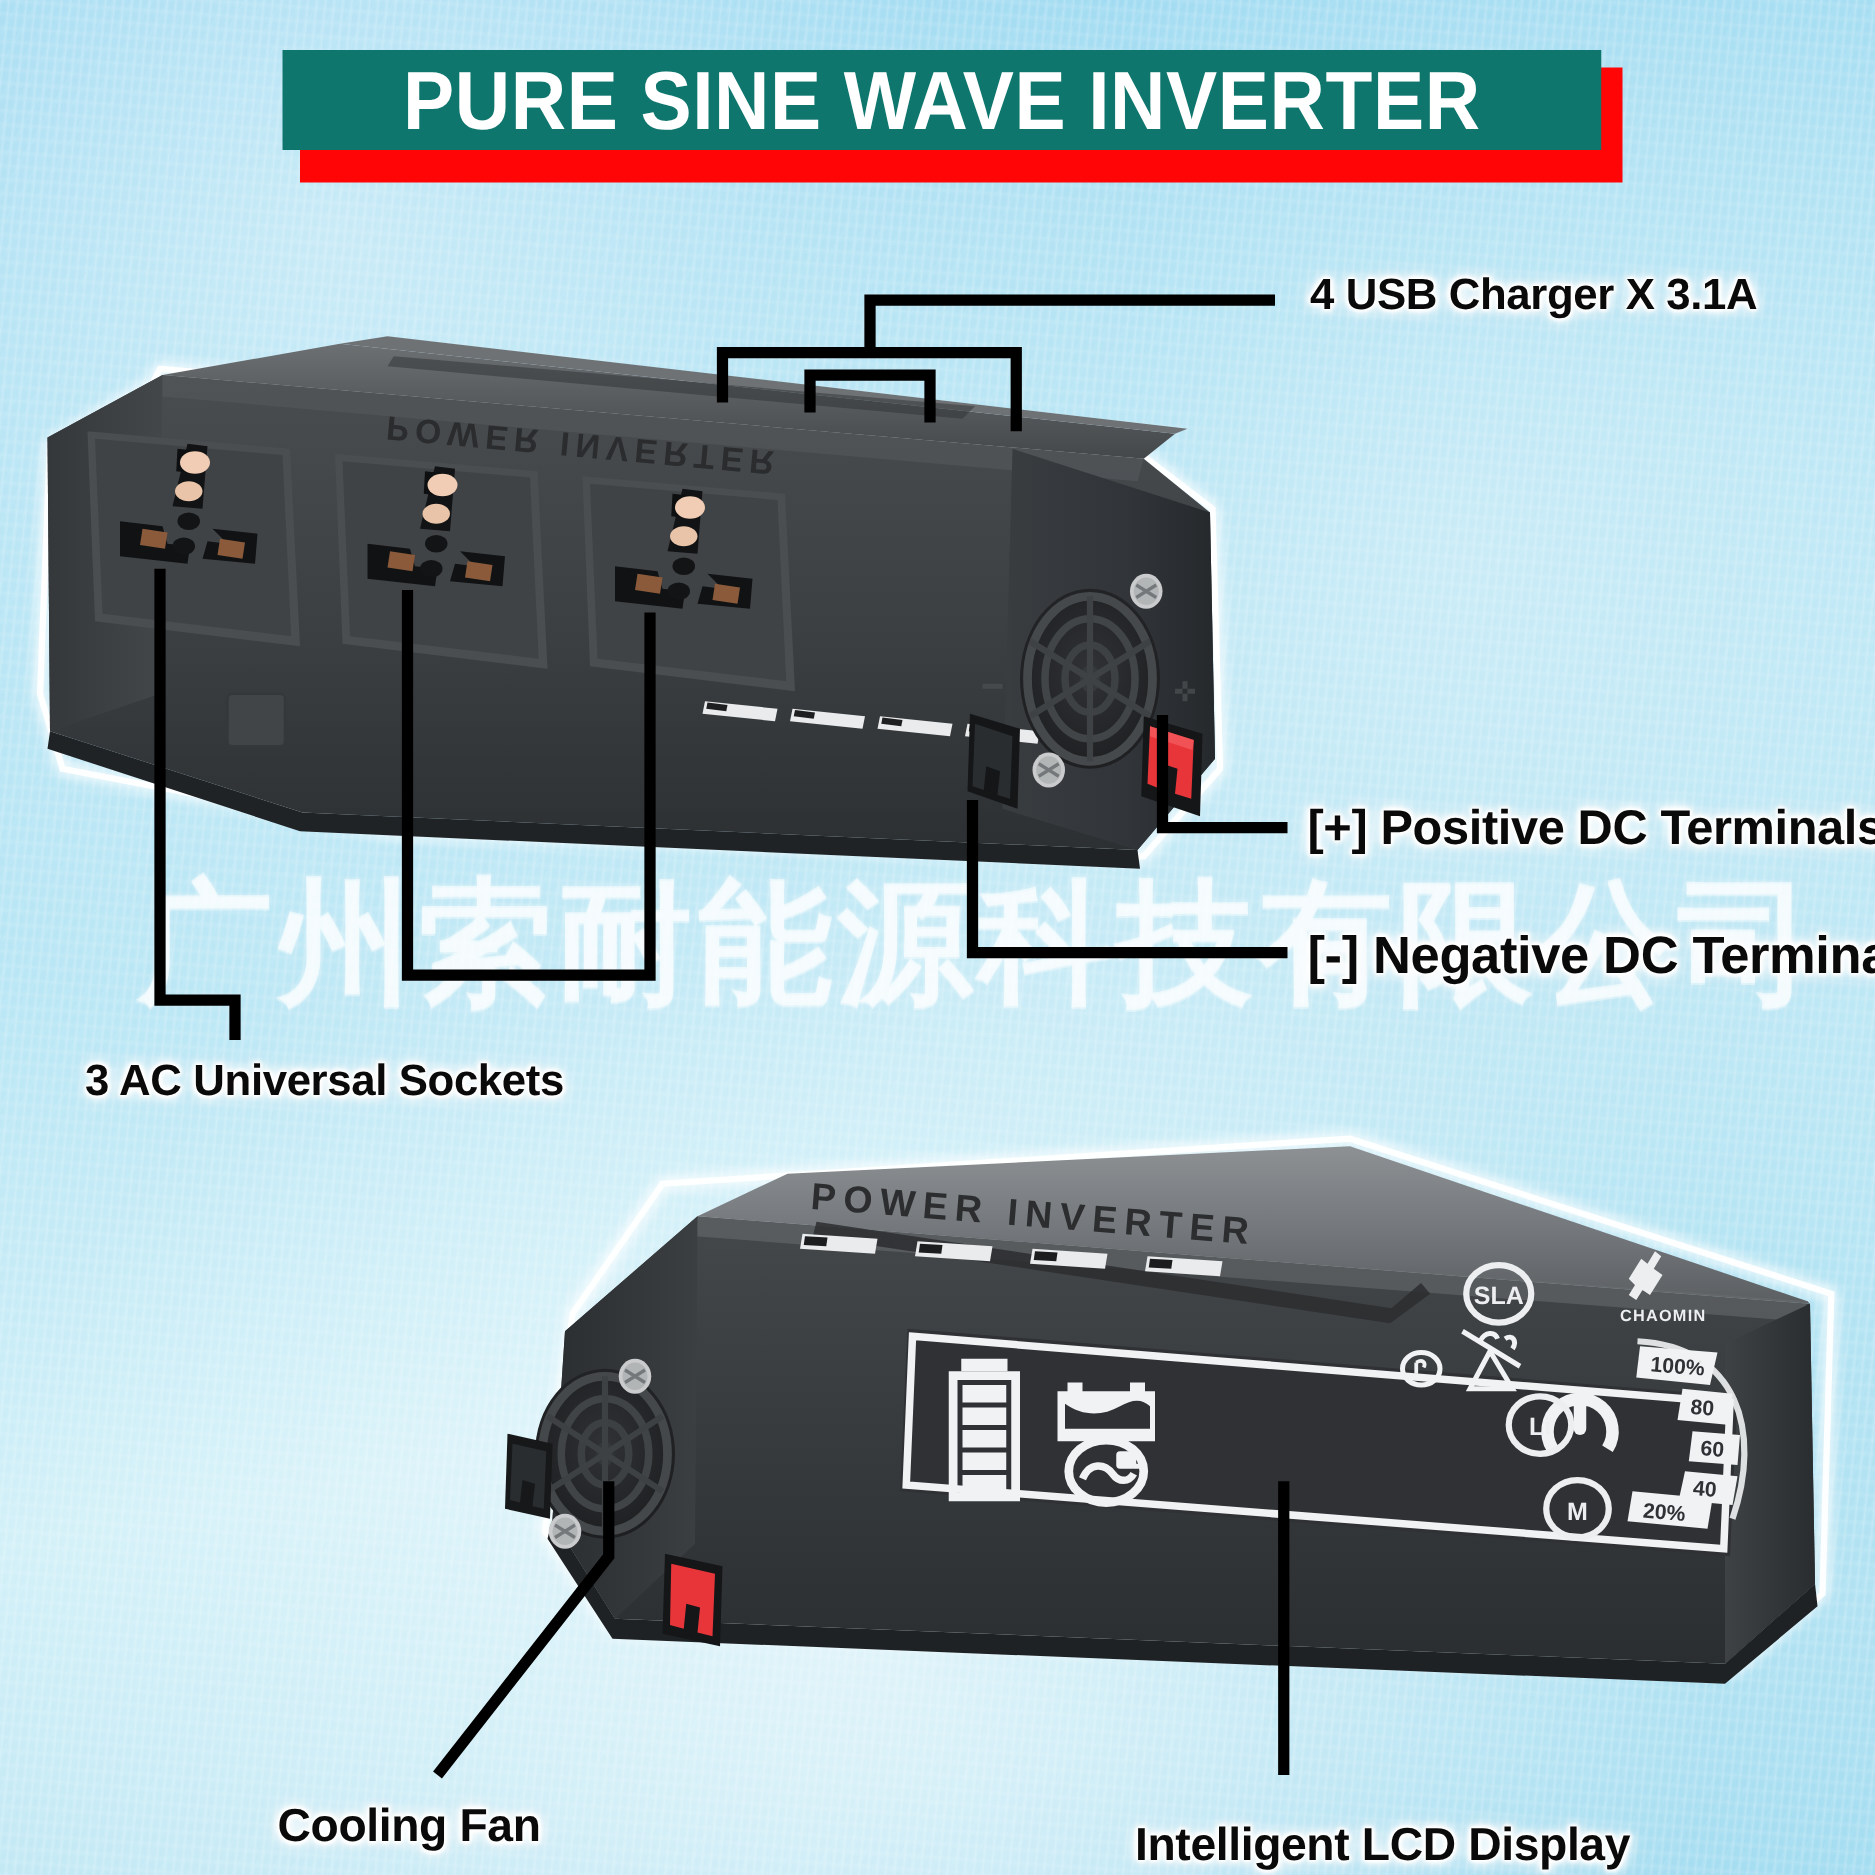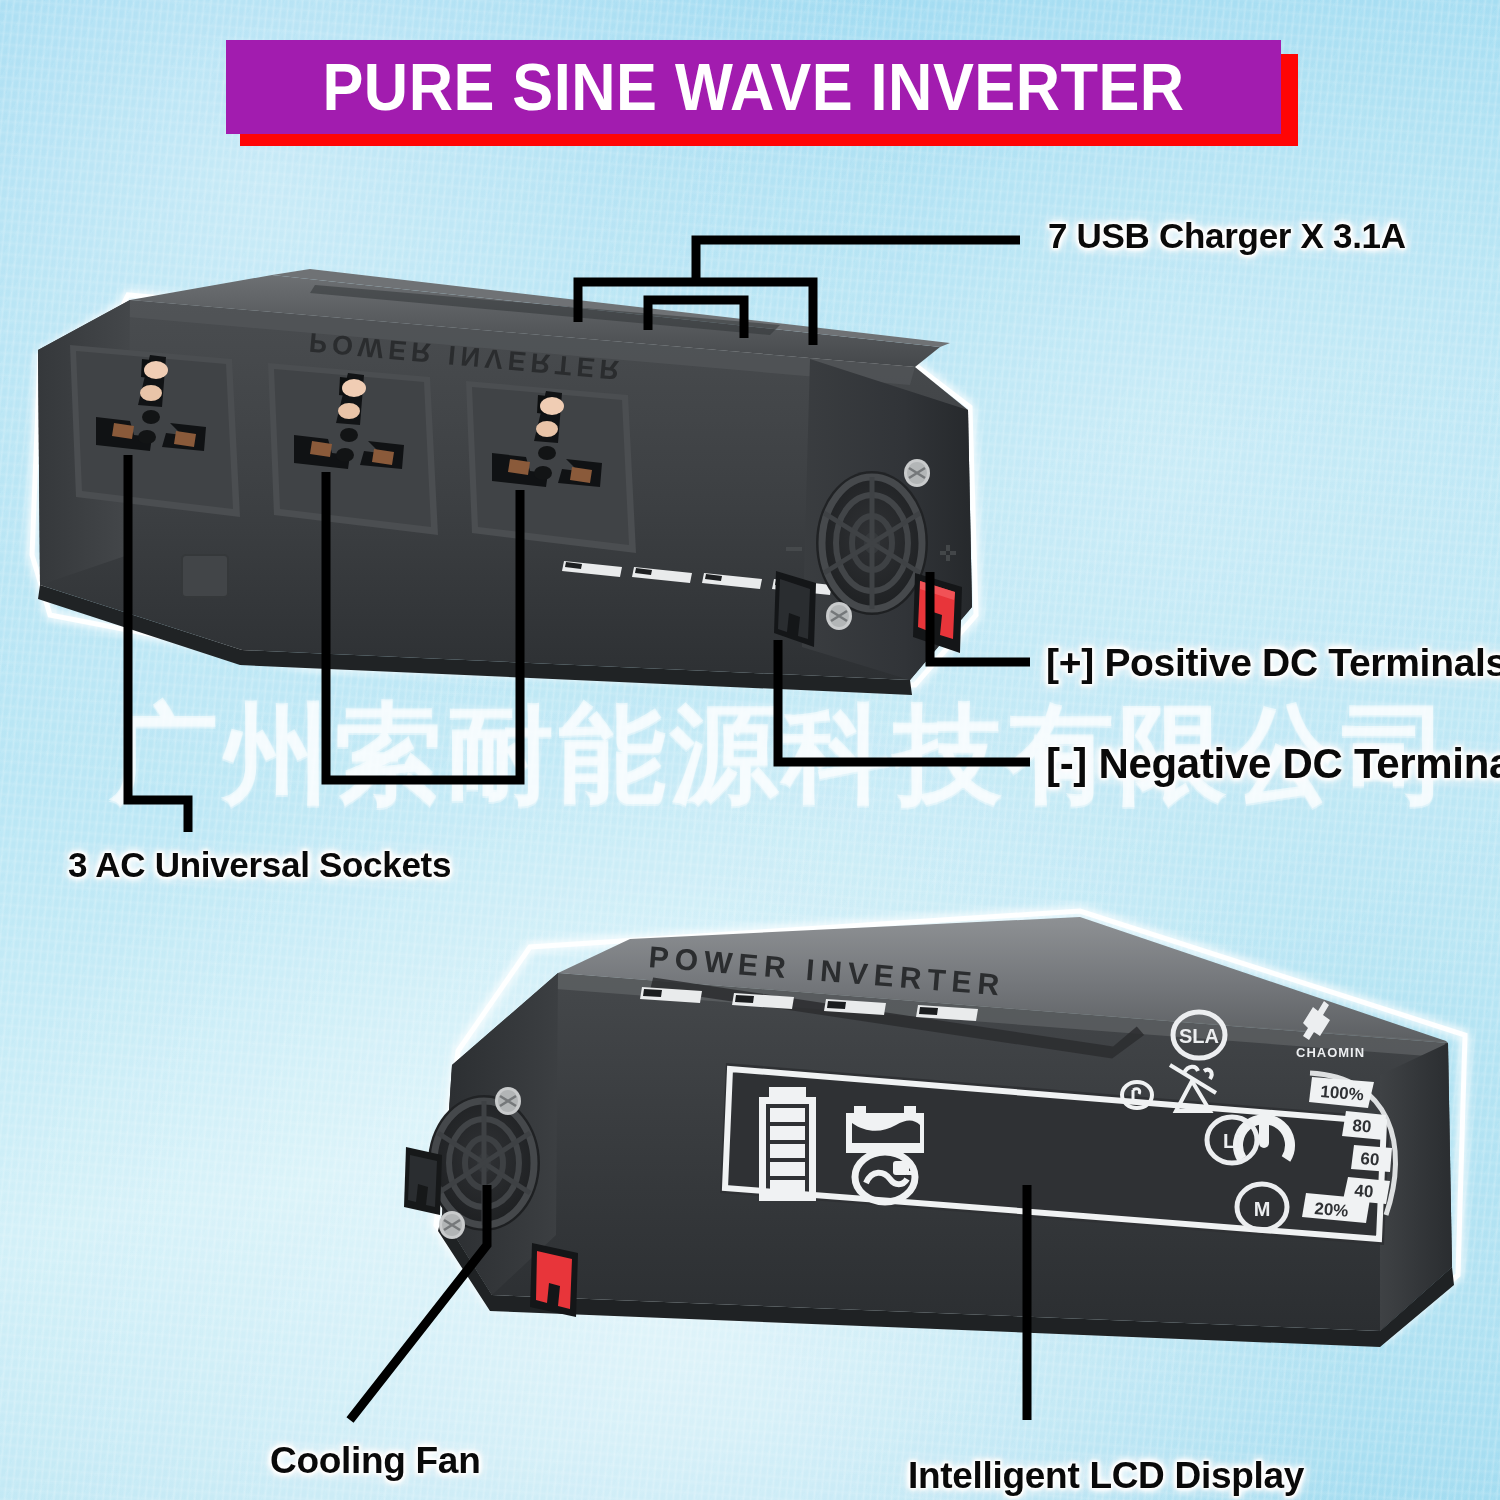--- a/index.html
+++ b/index.html
@@ -35,21 +35,21 @@
     text-shadow:0 2px 0 rgba(255,255,255,.35), 0 0 4px rgba(255,255,255,.45);
     white-space:nowrap;line-height:1;
     pointer-events:none;
   }
   
   #titleWrap{position:absolute;left:226px;top:40px;width:1070px;height:102px;}
   #titleRed{
     position:absolute;left:14px;top:14px;width:1058px;height:92px;background:#ff0505;
   }
   #titleBar{
-    position:absolute;left:0;top:0;width:1055px;height:94px;background:#a21caf;
+    position:absolute;left:0;top:0;width:1055px;height:80px;background:#0f766e;
     display:flex;align-items:center;justify-content:center;
   }
   #titleText{
     color:#fff;font-size:66px;font-weight:700;letter-spacing:.5px;
     transform:scaleX(.93);white-space:nowrap;
     font-family:"Liberation Sans Narrow","Liberation Sans",sans-serif;
   }
   
   .callout{
     position:absolute;white-space:nowrap;font-weight:700;color:#0a0a0a;
@@ -479,23 +479,23 @@
     <path d="M128,455 L128,800 L188,800 L188,832"></path>
     <path d="M326,472 L326,780 L400,780"></path>
     <path d="M520,490 L520,780 L400,780"></path>
 
     <path d="M487,1185 L487,1245 L350,1420"></path>
 
     <path d="M1027,1185 L1027,1420"></path>
   </g>
 </svg>
 
-<div class="callout" style="left:1048px;top:216px;font-size:35px;">7 USB Charger X 3.1A</div>
+<div class="callout" style="left:1048px;top:216px;font-size:35px;">4 USB Charger X 3.1A</div>
 
 <div class="callout" style="left:1046px;top:641px;font-size:39px;">[+] Positive DC Terminals</div>
 
 <div class="callout" style="left:1046px;top:740px;font-size:42px;">[-] Negative DC Terminals</div>
 
 <div class="callout" style="left:68px;top:845px;font-size:35px;">3 AC Universal Sockets</div>
 
-<div class="callout" style="left:222px;top:1440px;font-size:37px;margin-left:48px;">Cooling Fan</div>
+<div class="callout" style="left:222px;top:1440px;font-size:37px;">Cooling Fan</div>
 
 <div class="callout" style="left:908px;top:1440px;font-size:37px;margin-top:15px;">Intelligent LCD Display</div>
 
 </body></html>

